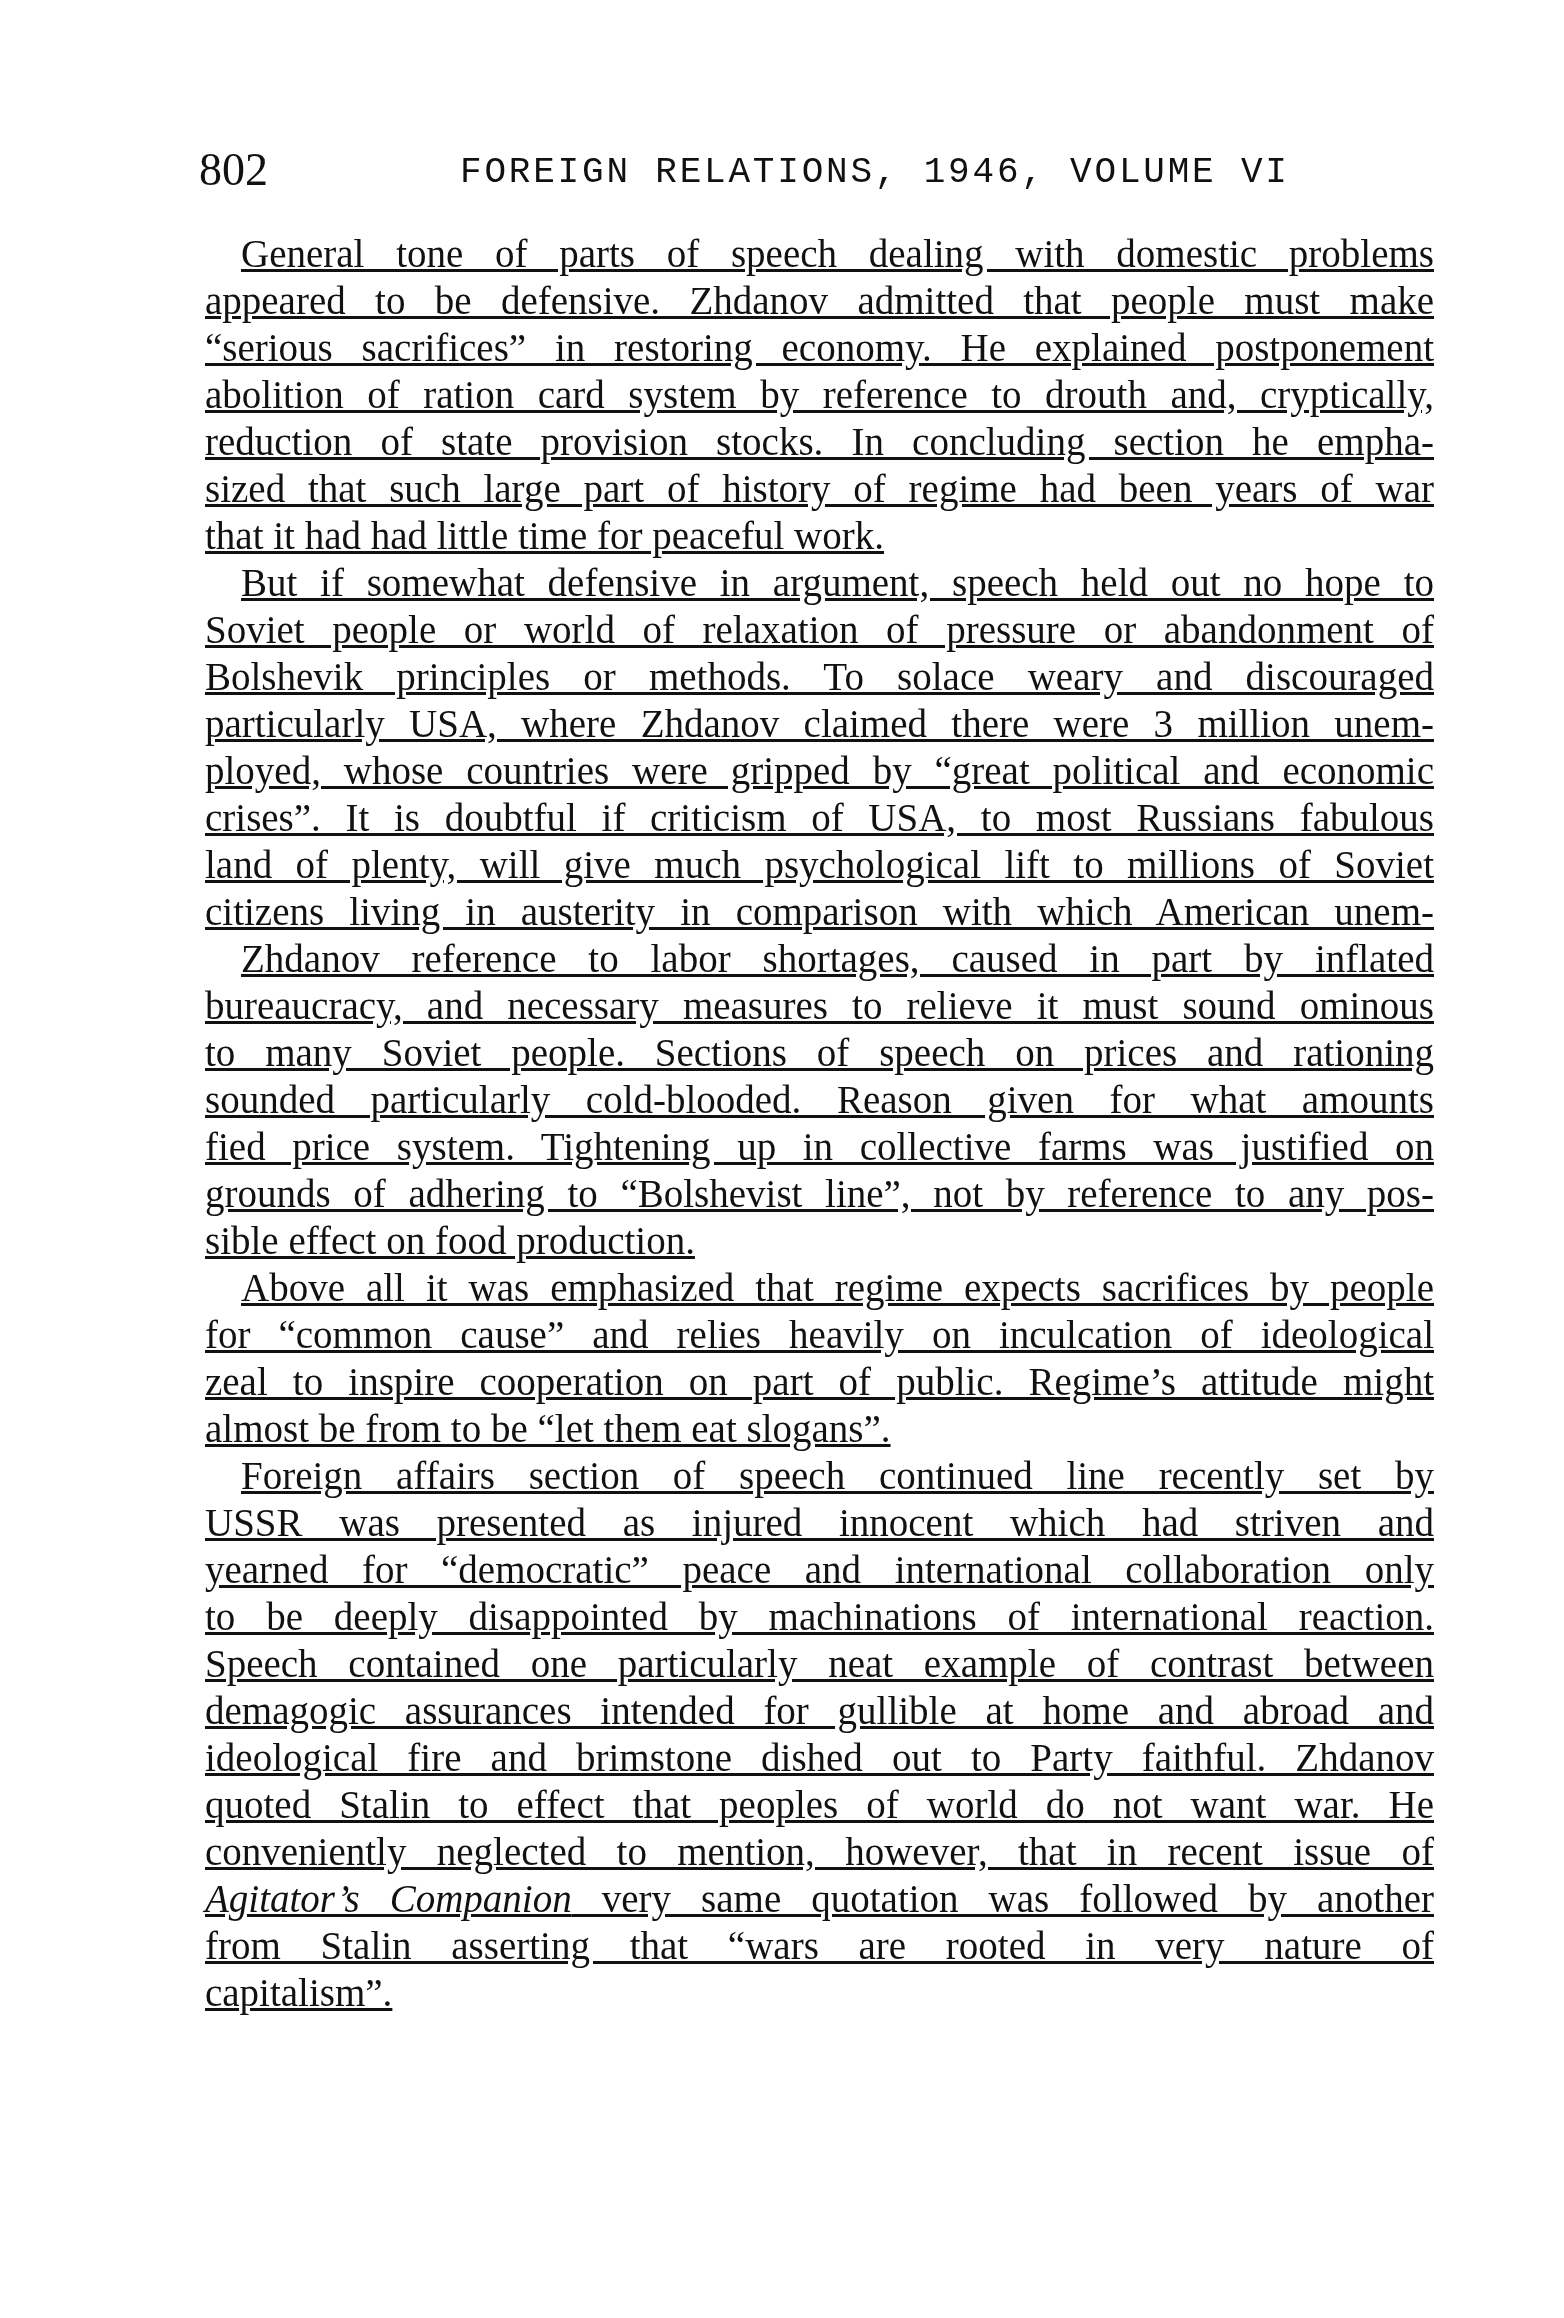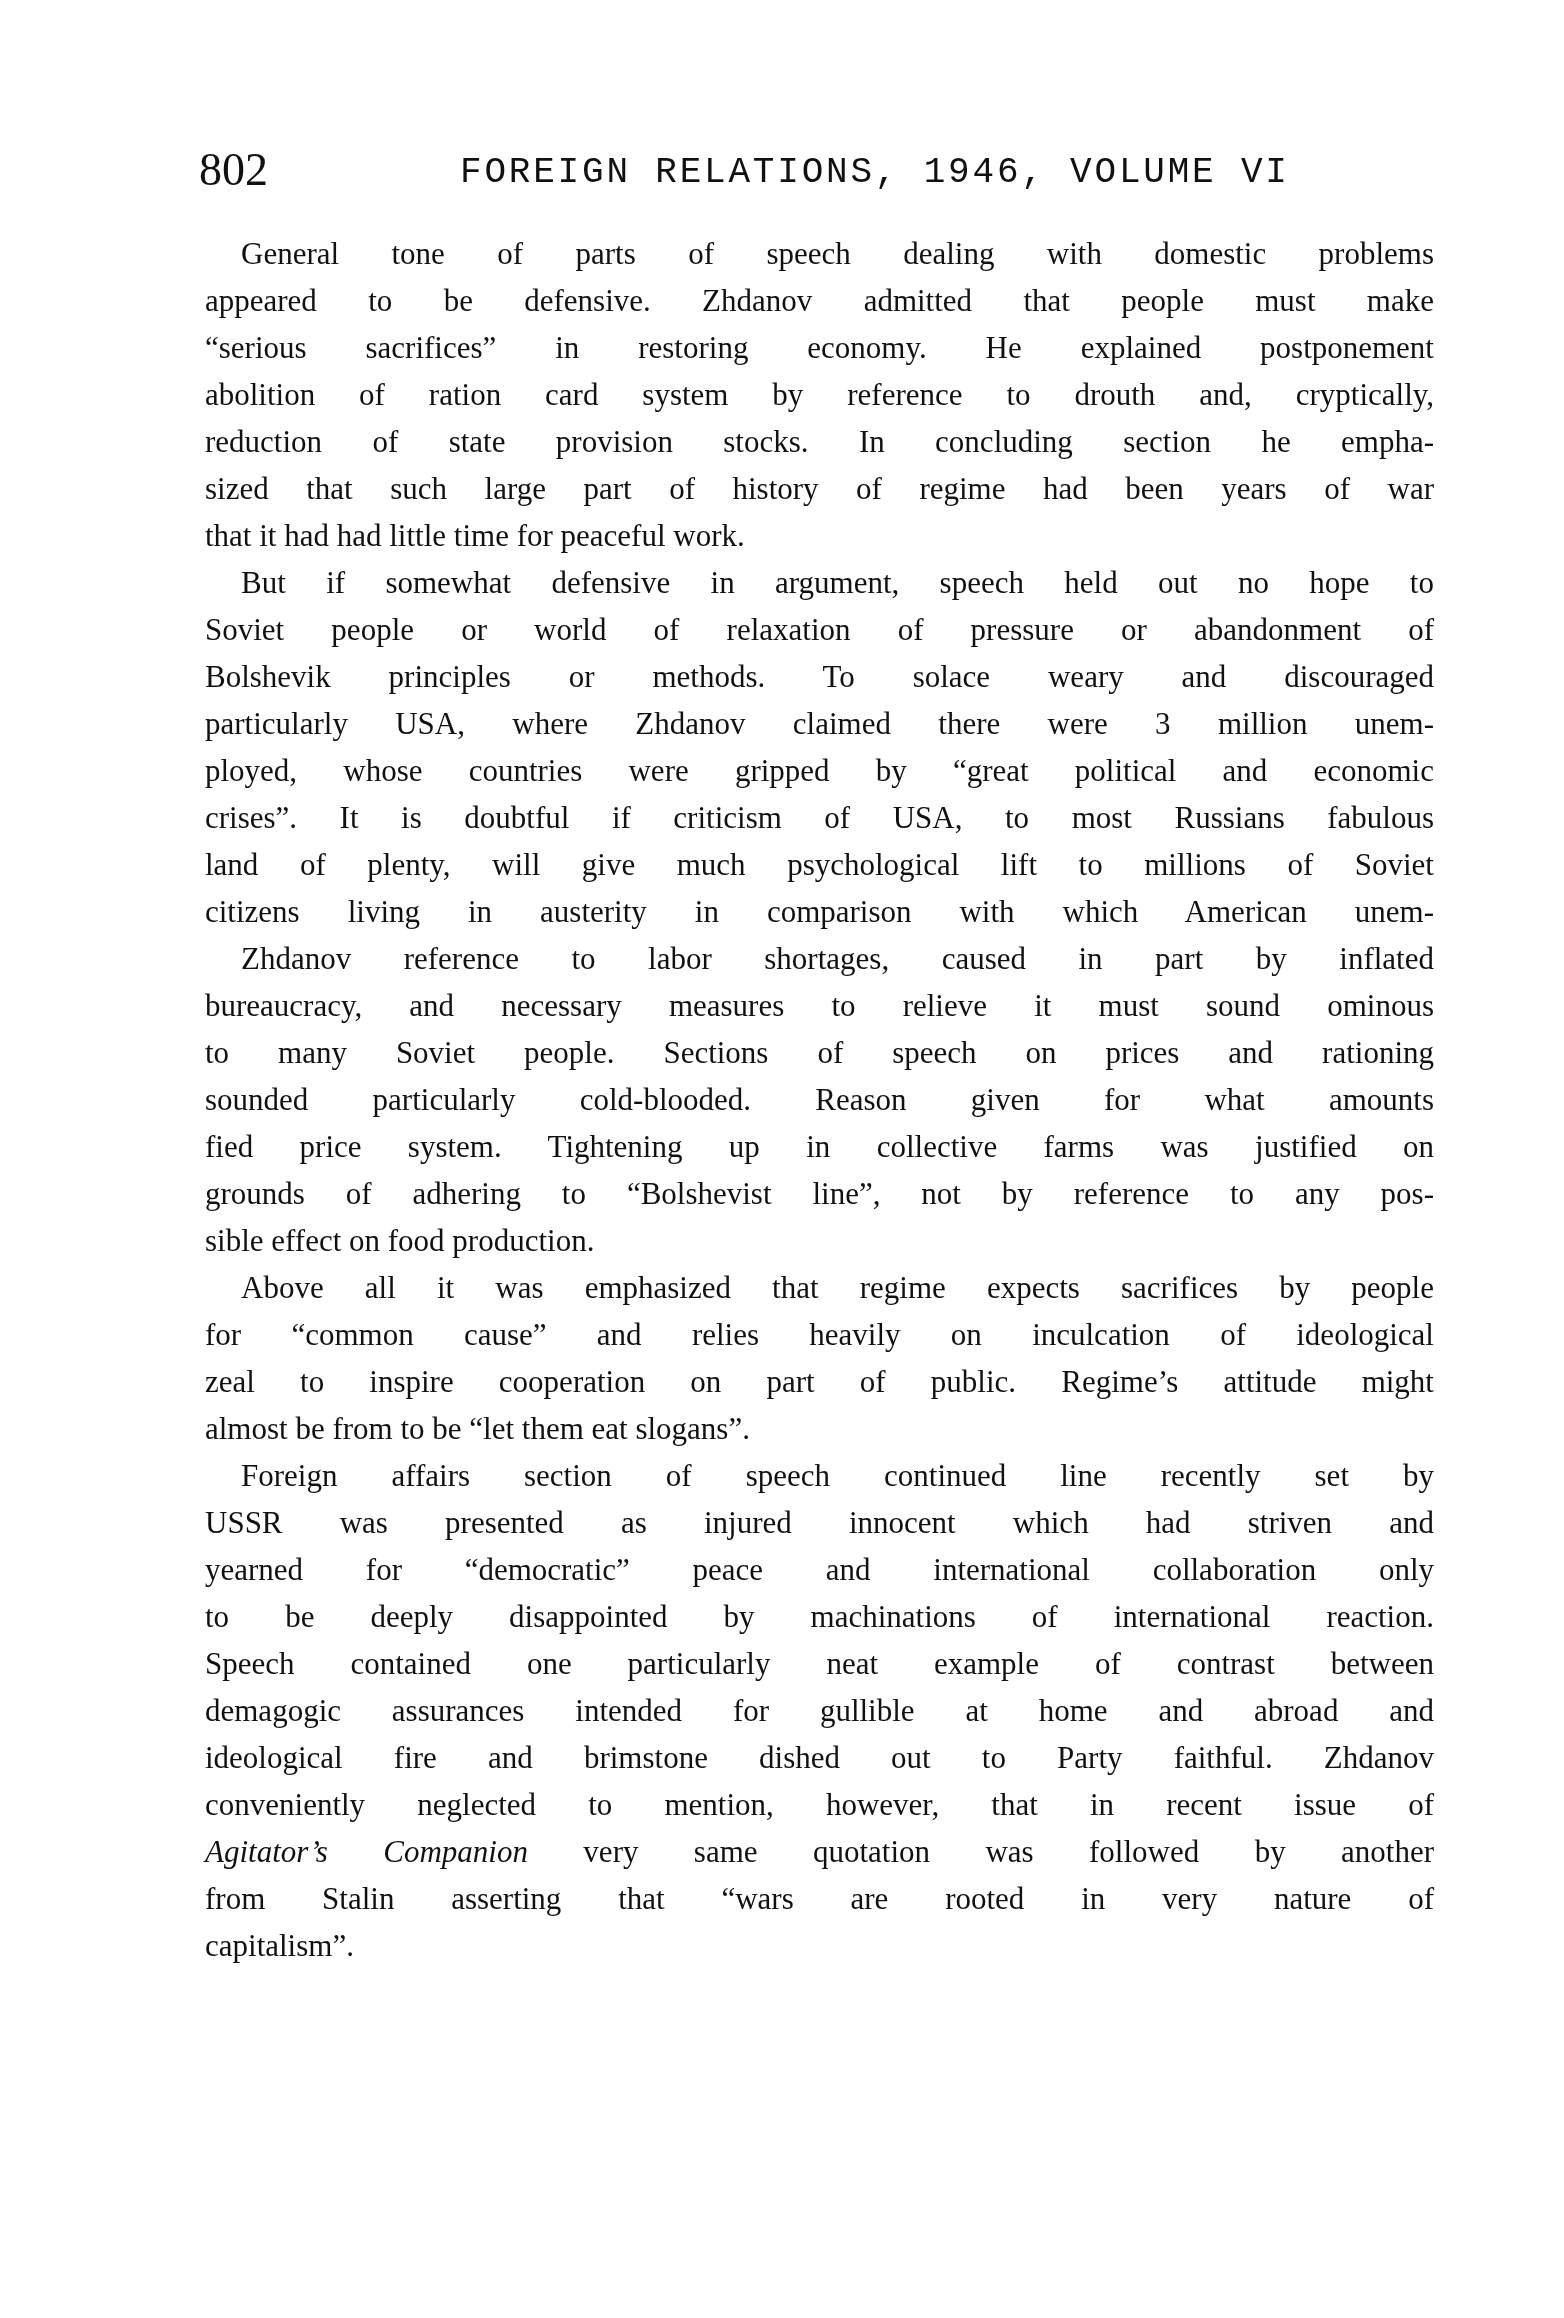--- a/index.html
+++ b/index.html
@@ -2,21 +2,21 @@
 <html style="font-size:7.4px"><head>
 <meta charset="utf-8">
 <style>
   html, body { margin: 0; padding: 0; background: #ffffff; }
   body { width: 1564px; height: 2517px; position: relative; overflow: hidden; }
   .page { position: absolute; left: 0; top: 0; width: 1564px; height: 2517px; background: #fff; color: #111; font-family: "DejaVu Serif", "Liberation Serif", serif; }
   .running-head { position: absolute; top: 147px; left: 199px; width: 1234px; height: 46px; }
   .page-number { position: absolute; left: 0; top: 0; font-size: 46px; line-height: 46px; font-family: "Liberation Serif", serif; }
   .head-title { position: absolute; left: 261px; top: 10.2px; font-size: 36px; line-height: 32px; letter-spacing: 2.8px; font-family: Liberation Mono, monospace; white-space: nowrap; }
   .body { position: absolute; left: 205px; top: 230px; width: 1229px; }
-  .line { display: block; height: 47px; line-height: 47px; font-size: 31px; font-family: "Liberation Serif", serif; white-space: nowrap; text-align: justify; text-align-last: justify; }
+  .line { display: block; height: 47px; line-height: 47px; font-size: 39px; font-family: "Liberation Serif", serif; white-space: nowrap; text-align: justify; text-align-last: justify; text-decoration: underline; }
   .line.indent { padding-left: 36px; }
   .line.last { text-align-last: left; }
   .it { font-style: italic; }
 </style>
 </head>
 <body>
 
 <div class="page">
   <div class="running-head">
     <span class="page-number">802</span>
@@ -64,20 +64,21 @@
     </div>
 
     <div>
       <span class="line indent">Foreign affairs section of speech continued line recently set by</span>
       <span class="line">USSR was presented as injured innocent which had striven and</span>
       <span class="line">yearned for “democratic” peace and international collaboration only</span>
       <span class="line">to be deeply disappointed by machinations of international reaction.</span>
       <span class="line">Speech contained one particularly neat example of contrast between</span>
       <span class="line">demagogic assurances intended for gullible at home and abroad and</span>
       <span class="line">ideological fire and brimstone dished out to Party faithful.  Zhdanov</span>
+      <span class="line">quoted Stalin to effect that peoples of world do not want war.  He</span>
       <span class="line">conveniently neglected to mention, however, that in recent issue of</span>
       <span class="line"><span class="it">Agitator’s Companion</span><span> very same quotation was followed by another</span></span>
       <span class="line">from Stalin asserting that “wars are rooted in very nature of</span>
       <span class="line last">capitalism”.</span>
     </div>
   </div>
 </div>
 
 
 </body></html>

